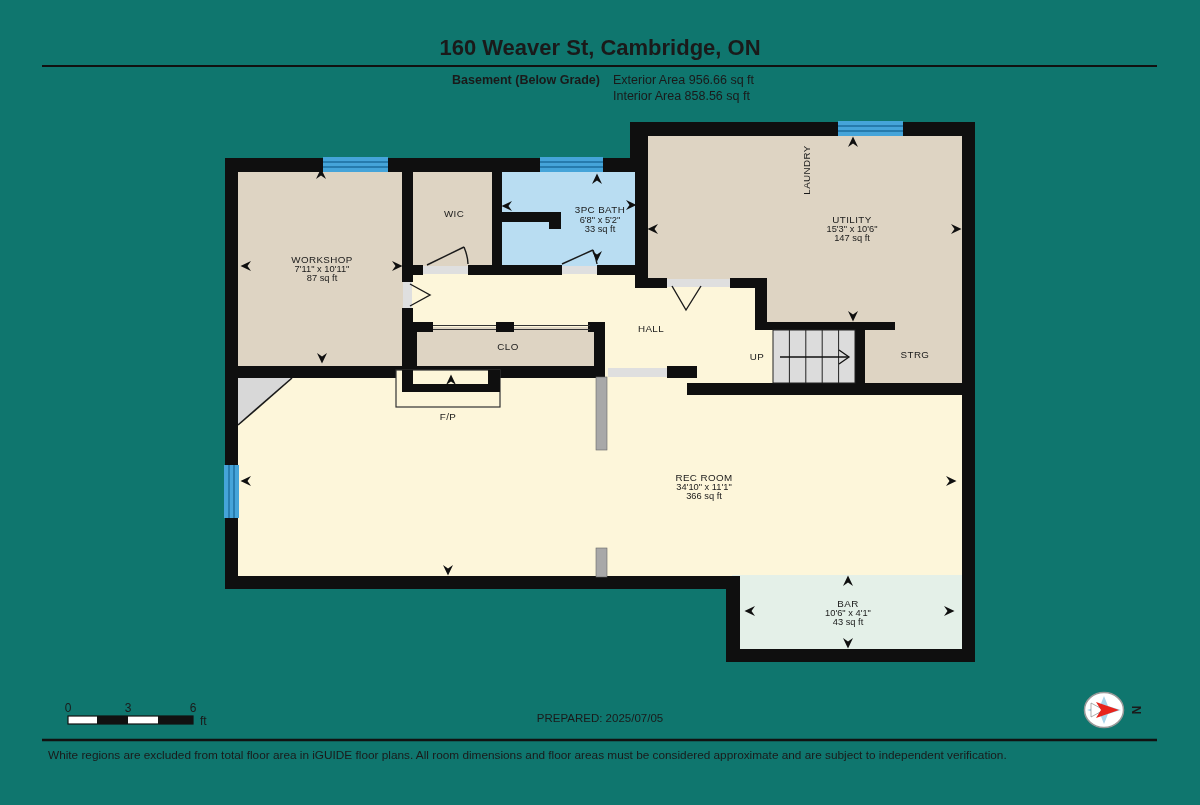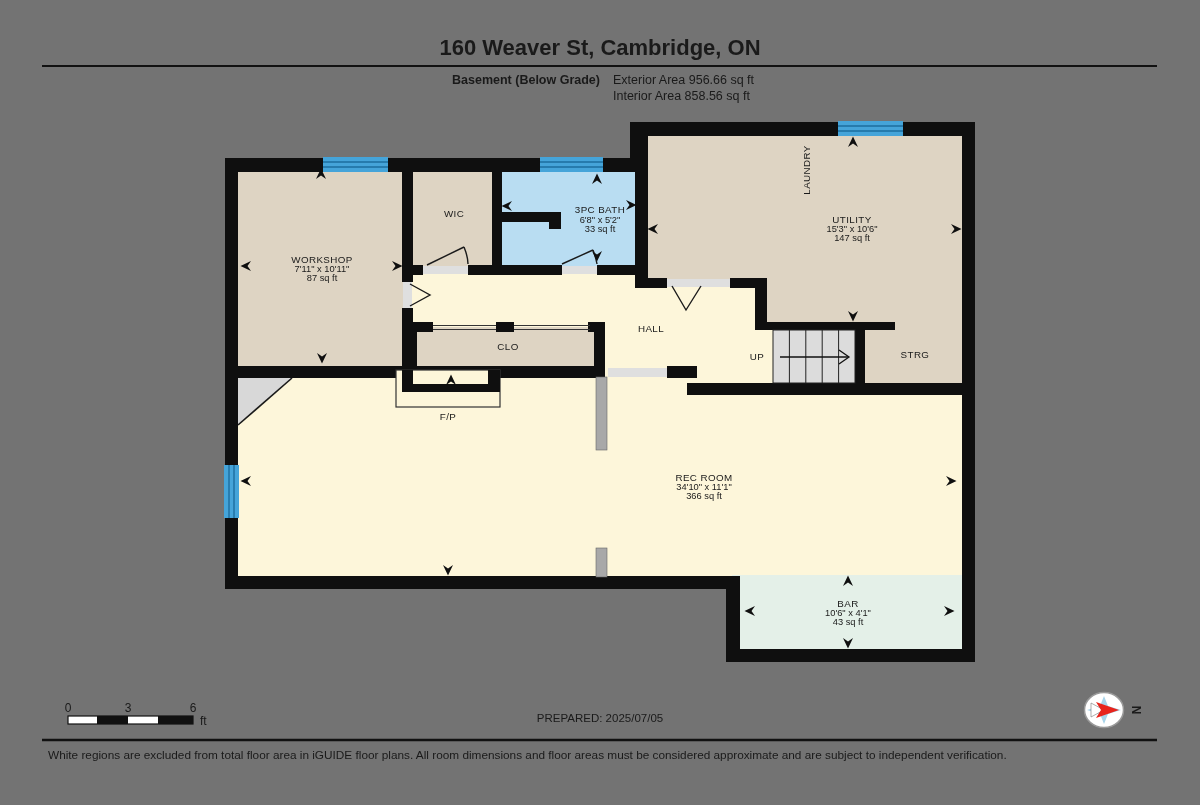--- a/index.html
+++ b/index.html
@@ -1,16 +1,16 @@
 <!DOCTYPE html>
 <html><head>
 <meta charset="utf-8">
 <style>
   html,body{margin:0;padding:0;background:#fff;}
-  .page{position:relative;width:1200px;height:805px;background:#737373;overflow:hidden;}
+  .page{position:relative;width:1200px;height:805px;background:#0f766e;overflow:hidden;}
   svg text{font-family:"Liberation Sans","DejaVu Sans",sans-serif;fill:#1a1a1a;}
   .t-title{font-size:22px;font-weight:bold;text-anchor:middle;}
   .t-sub-b{font-size:12.5px;font-weight:bold;text-anchor:end;}
   .t-sub{font-size:12.5px;text-anchor:start;}
   .room-label{font-size:9.8px;text-anchor:middle;letter-spacing:.4px;}
   .room-sub{font-size:9.3px;text-anchor:middle;}
   .t-scale{font-size:12px;text-anchor:middle;}
   .t-ft{font-size:12px;text-anchor:start;}
   .t-prep{font-size:11.5px;text-anchor:middle;}
   .t-disc{font-size:11.8px;text-anchor:start;}

